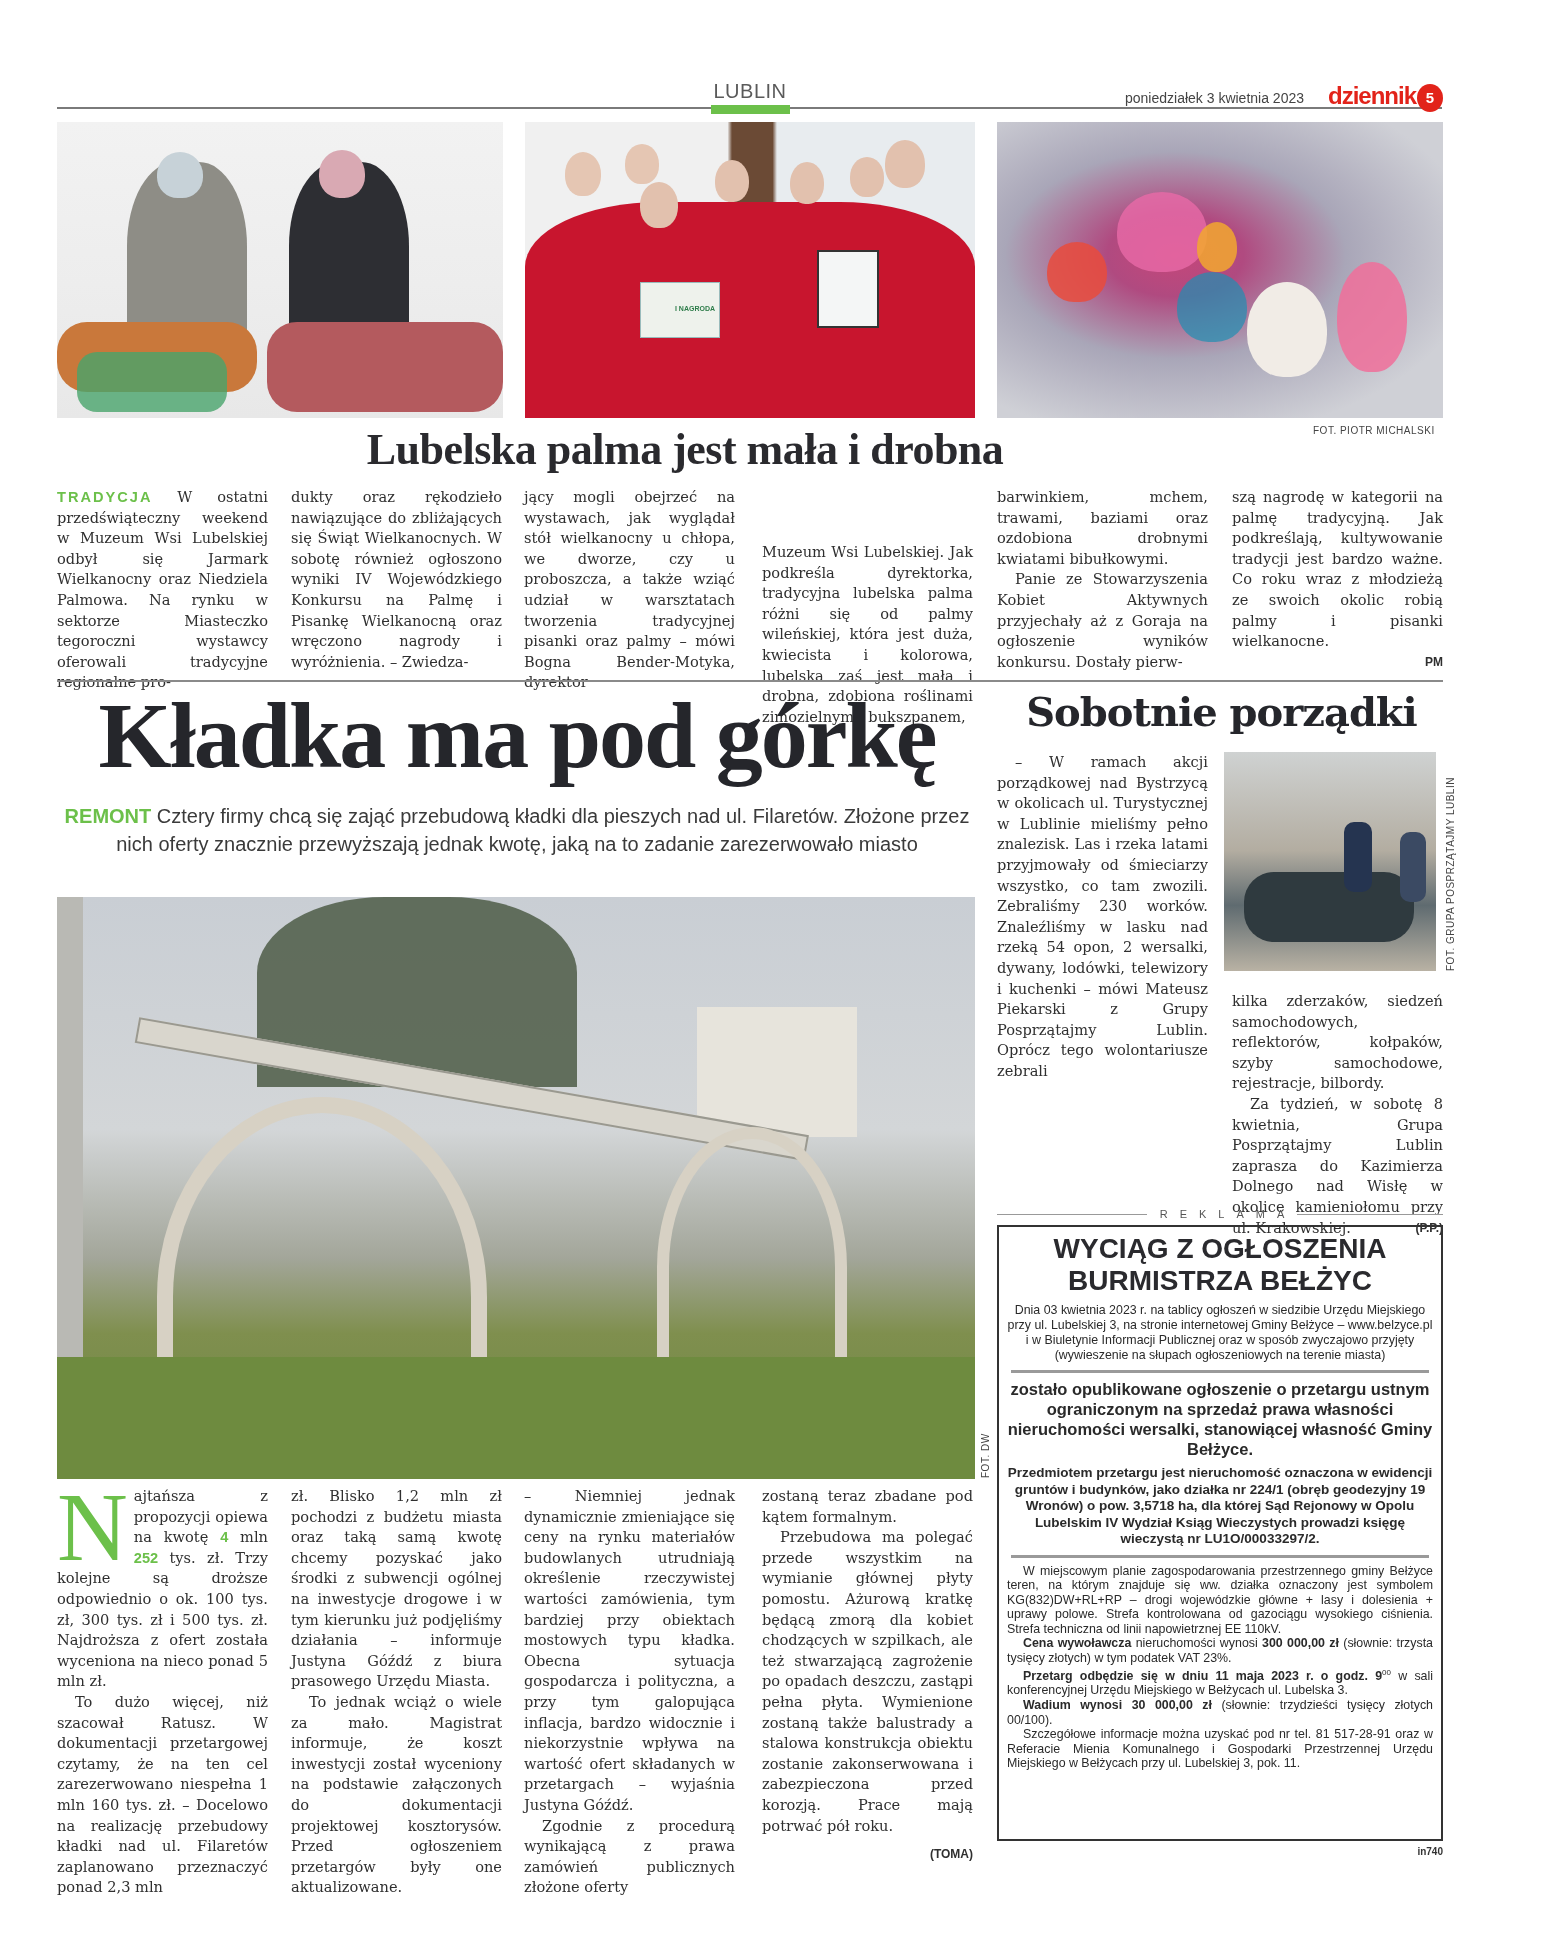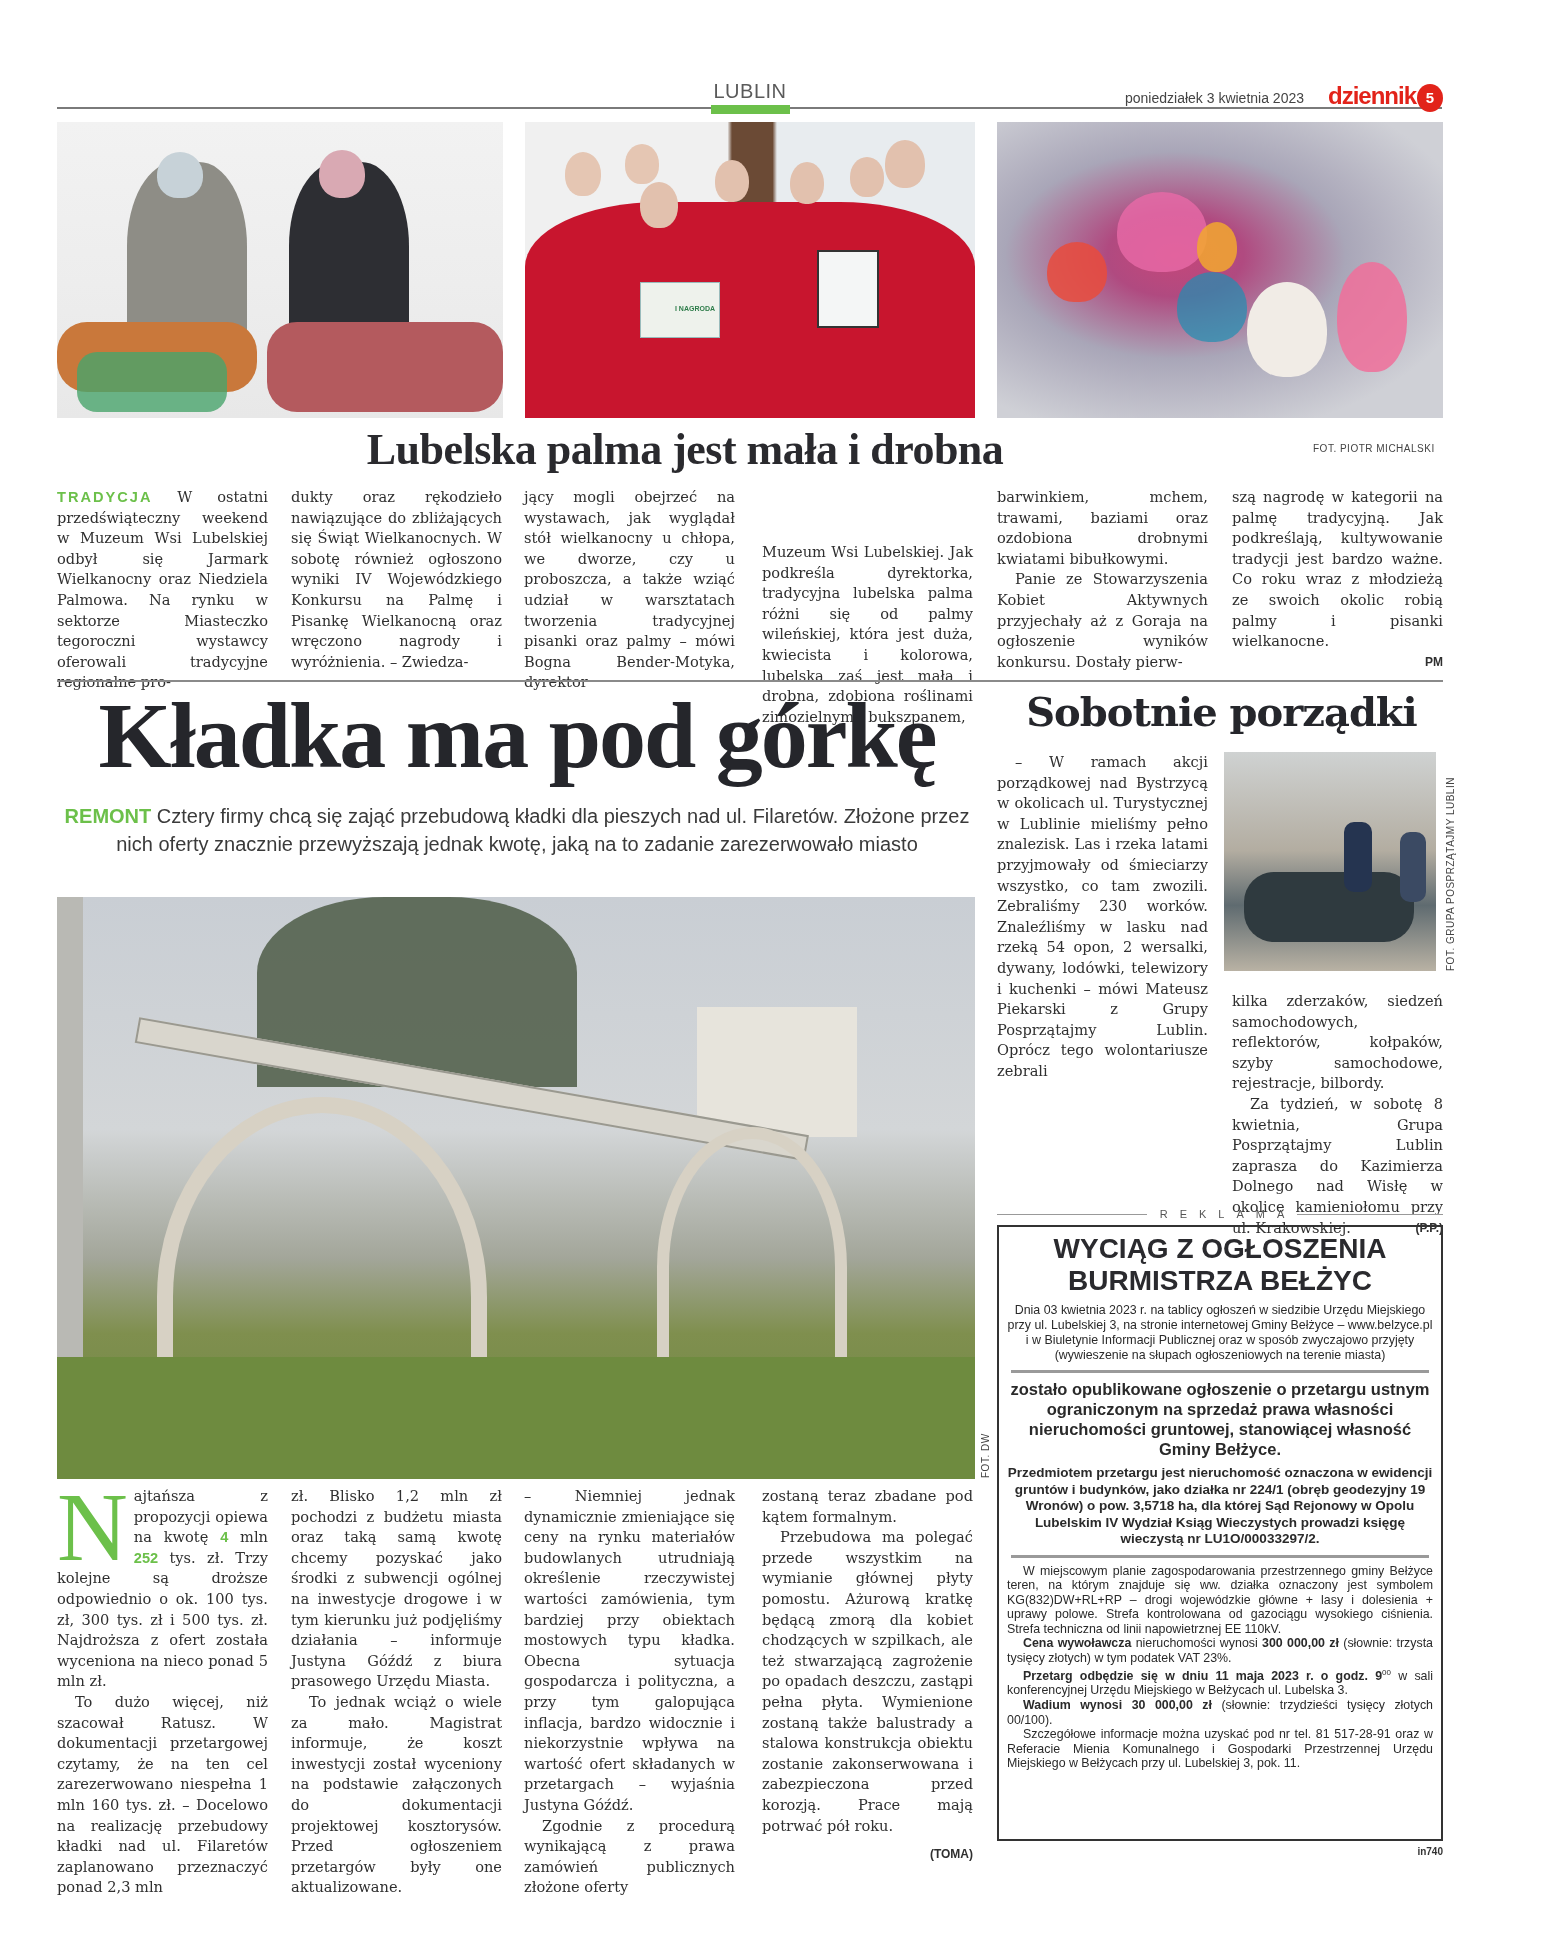--- a/index.html
+++ b/index.html
@@ -17,21 +17,21 @@
   
   .photo { position: absolute; overflow: hidden; }
   .ph1 { left: 57px; top: 122px; width: 446px; height: 296px;
     background: linear-gradient(180deg,#f2f2f2 0%,#ededed 55%,#e8e8e8 100%); }
   .ph2 { left: 525px; top: 122px; width: 450px; height: 296px;
     background: linear-gradient(90deg,#f0f0f0 0%,#f0f0f0 45%,#6b4a35 46%,#6b4a35 55%,#e8ecef 56%,#e8ecef 100%); }
   .ph3 { left: 997px; top: 122px; width: 446px; height: 296px;
     background: radial-gradient(ellipse at 40% 45%, #c6477a 0%, #b04a80 18%, #a9a6b8 45%, #cfd0d6 80%); }
   .shape { position: absolute; border-radius: 50% 50% 45% 45%; }
 
-  .credit-h { position: absolute; font-family: "Liberation Sans", sans-serif; font-size: 10px; color: #444; letter-spacing: 0.5px; margin-top: 18px; }
+  .credit-h { position: absolute; font-family: "Liberation Sans", sans-serif; font-size: 10px; color: #444; letter-spacing: 0.5px; }
   .credit-v { position: absolute; font-family: "Liberation Sans", sans-serif; font-size: 10px; color: #444; letter-spacing: 0.5px; transform: rotate(-90deg); transform-origin: left top; white-space: nowrap; }
 
   
   .h-palma { position: absolute; left: 0; width: 1370px; top: 424px; text-align: center; font-family: "Liberation Serif", serif; font-weight: 700; font-size: 44px; color: #2a2a2e; letter-spacing: -0.5px; }
   .h-kladka { position: absolute; left: 57px; top: 688px; width: 920px; text-align: center; font-family: "Liberation Serif", serif; font-weight: 700; font-size: 94px; color: #25262b; letter-spacing: -2px; line-height: 1; }
   .h-sobotnie { position: absolute; left: 1000px; top: 688px; width: 443px; text-align: center; font-family: "DejaVu Serif", serif; font-weight: 700; font-size: 40px; color: #25262b; letter-spacing: -1px; }
 
   .lead { position: absolute; left: 57px; top: 802px; width: 920px; text-align: center; font-family: "Liberation Sans", sans-serif; font-size: 20px; line-height: 28px; color: #3a3a3a; }
 
   
@@ -193,21 +193,21 @@
   <div class="lbl">REKLAMA</div>
 </div>
 
 <div class="ad">
   <div class="ad-title">
     <div>WYCIĄG Z OGŁOSZENIA</div>
     <div>BURMISTRZA BEŁŻYC</div>
   </div>
   <div class="ad-intro">Dnia 03 kwietnia 2023 r. na tablicy ogłoszeń w siedzibie Urzędu Miejskiego przy ul. Lubelskiej 3, na stronie internetowej Gminy Bełżyce – www.belzyce.pl i w Biuletynie Informacji Publicznej oraz w sposób zwyczajowo przyjęty (wywieszenie na słupach ogłoszeniowych na terenie miasta)</div>
   <div class="ad-rule"></div>
-  <div class="ad-pub">zostało opublikowane ogłoszenie o przetargu ustnym ograniczonym na sprzedaż prawa własności nieruchomości gruntowej, stanowiącej własność Gminy Bełżyce.</div>
+  <div class="ad-pub">zostało opublikowane ogłoszenie o przetargu ustnym ograniczonym na sprzedaż prawa własności nieruchomości wersalki, stanowiącej własność Gminy Bełżyce.</div>
   <div class="ad-subj">Przedmiotem przetargu jest nieruchomość oznaczona w ewidencji gruntów i budynków, jako działka nr 224/1 (obręb geodezyjny 19 Wronów) o pow. 3,5718 ha, dla której Sąd Rejonowy w Opolu Lubelskim IV Wydział Ksiąg Wieczystych prowadzi księgę wieczystą nr LU1O/00033297/2.</div>
   <div class="ad-rule"></div>
   <div class="ad-body">
     <p>W miejscowym planie zagospodarowania przestrzennego gminy Bełżyce teren, na którym znajduje się ww. działka oznaczony jest symbolem KG(832)DW+RL+RP – drogi wojewódzkie główne + lasy i dolesienia + uprawy polowe. Strefa kontrolowana od gazociągu wysokiego ciśnienia. Strefa techniczna od linii napowietrznej EE 110kV.</p>
     <p><b>Cena wywoławcza</b><span> nieruchomości wynosi </span><b>300 000,00 zł</b><span> (słownie: trzysta tysięcy złotych) w tym podatek VAT 23%.</span></p>
     <p><b>Przetarg odbędzie się w dniu 11 maja 2023 r. o godz. 9</b><sup style="font-size:8px;">00</sup><span> w sali konferencyjnej Urzędu Miejskiego w Bełżycach ul. Lubelska 3.</span></p>
     <p><b>Wadium wynosi 30 000,00 zł</b><span> (słownie: trzydzieści tysięcy złotych 00/100).</span></p>
     <p>Szczegółowe informacje można uzyskać pod nr tel. 81 517-28-91 oraz w Referacie Mienia Komunalnego i Gospodarki Przestrzennej Urzędu Miejskiego w Bełżycach przy ul. Lubelskiej 3, pok. 11.</p>
   </div>
 </div>

